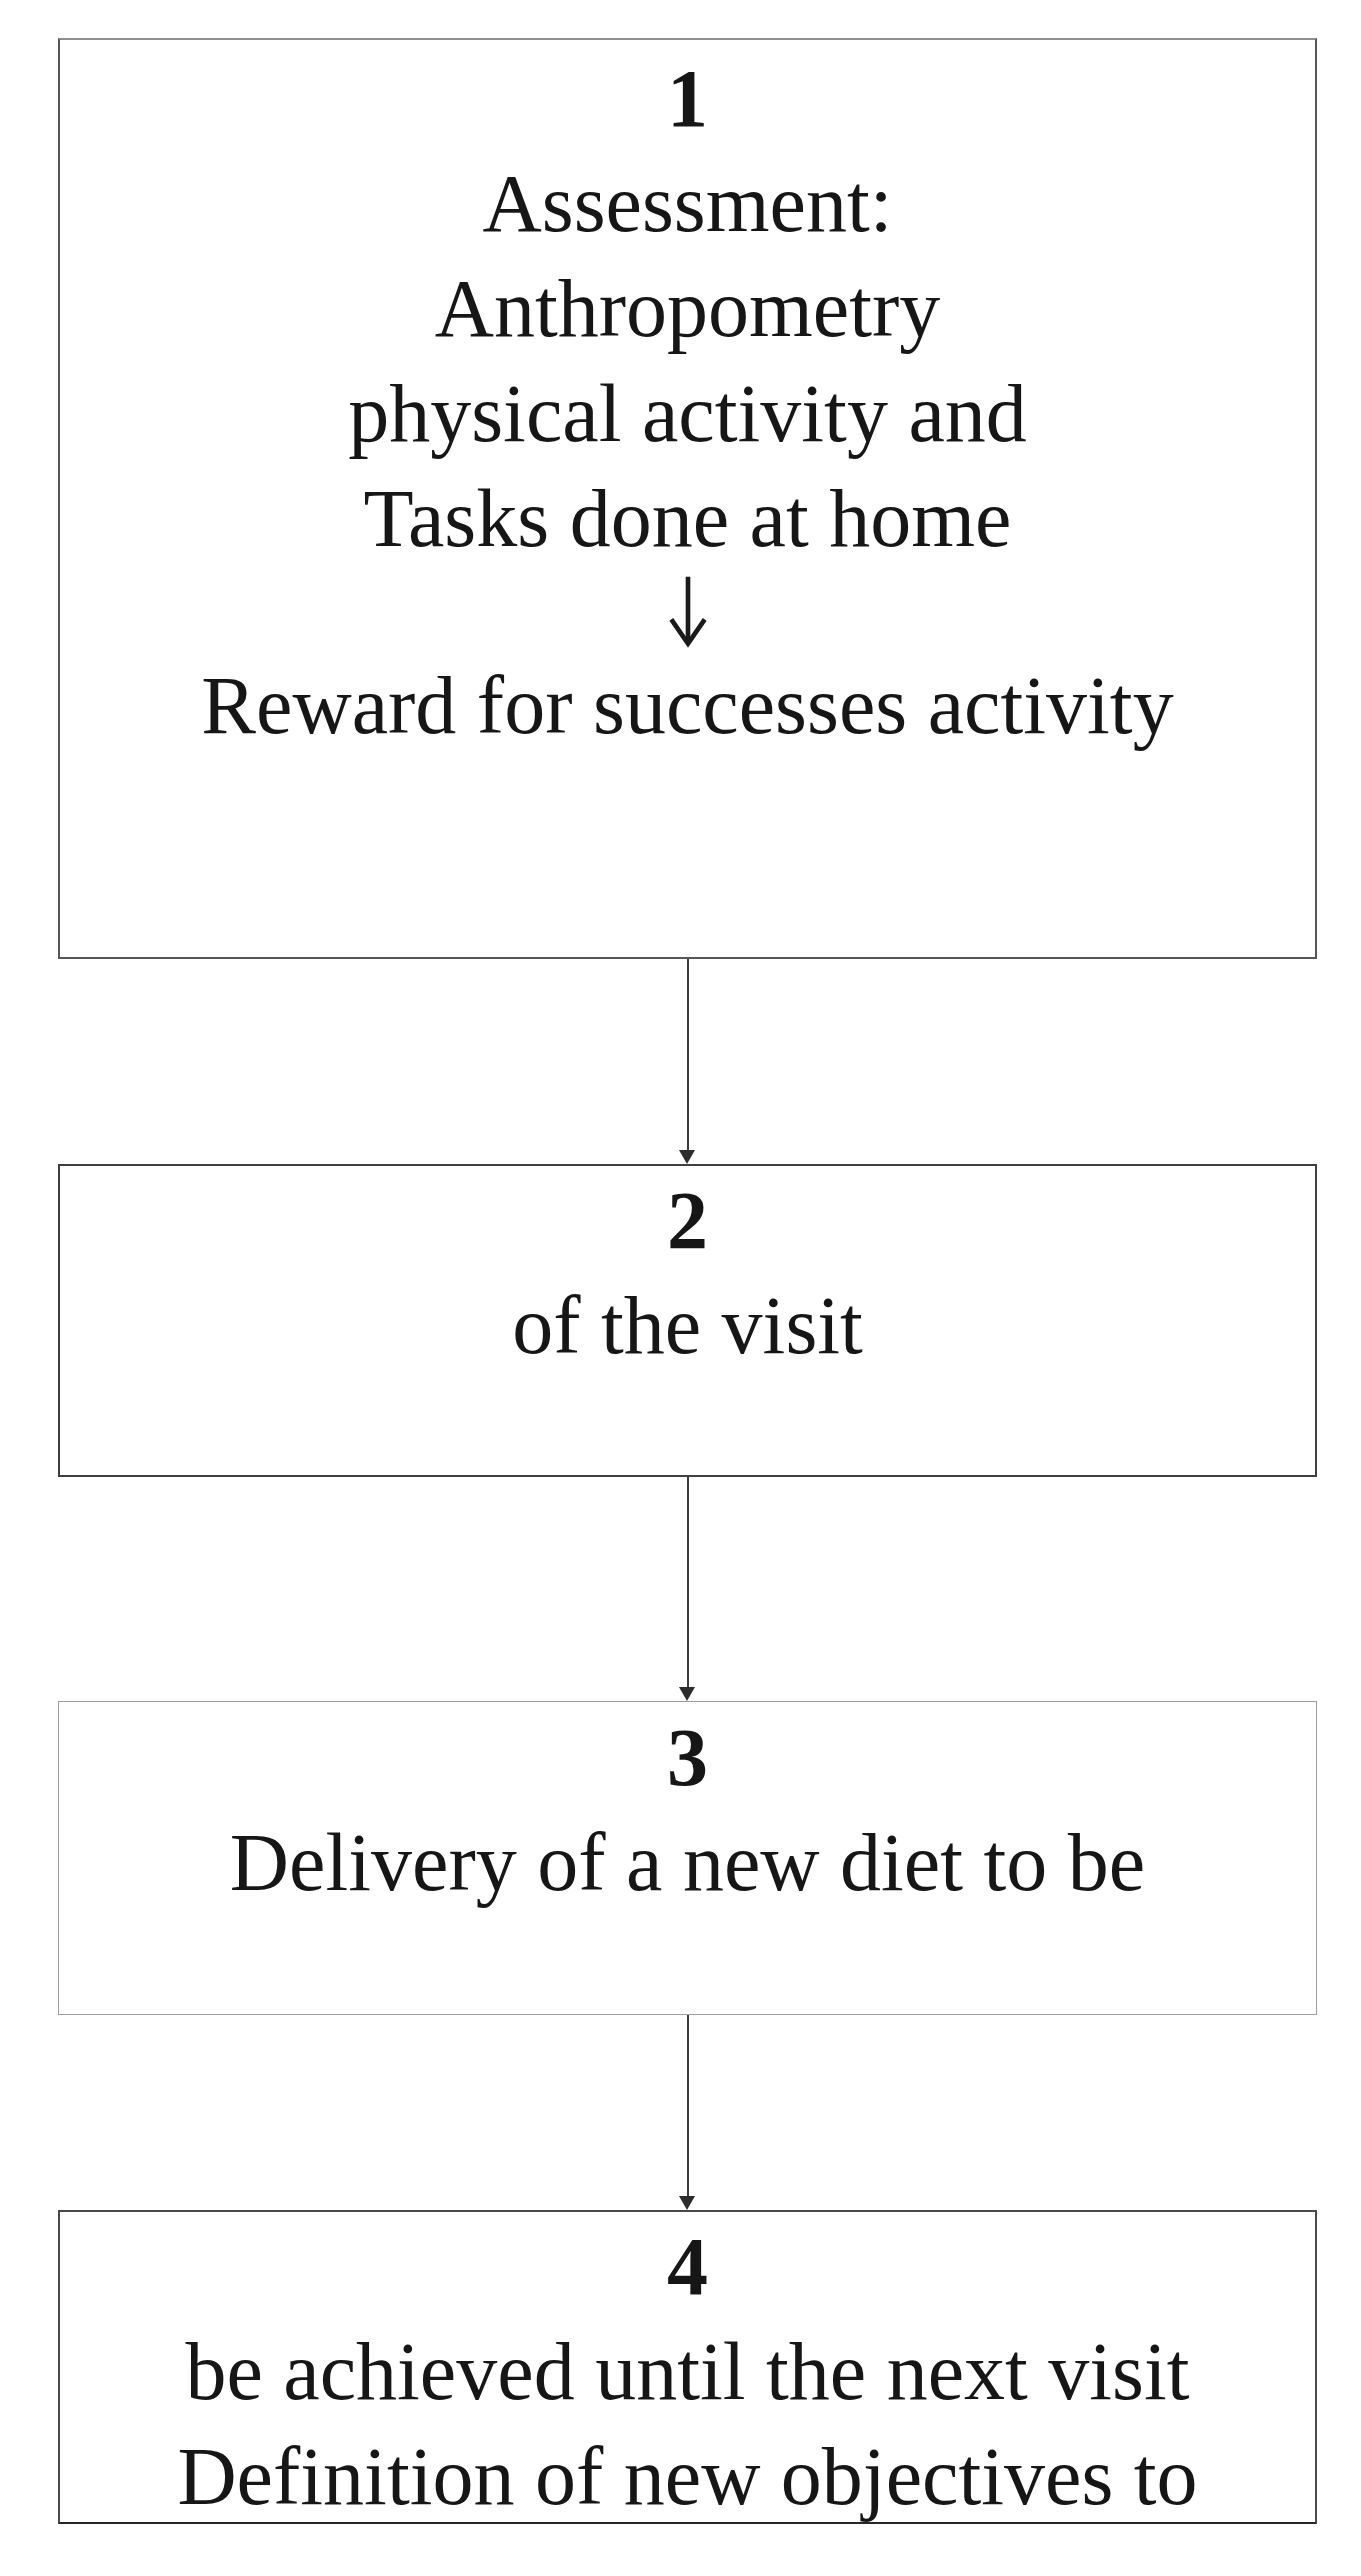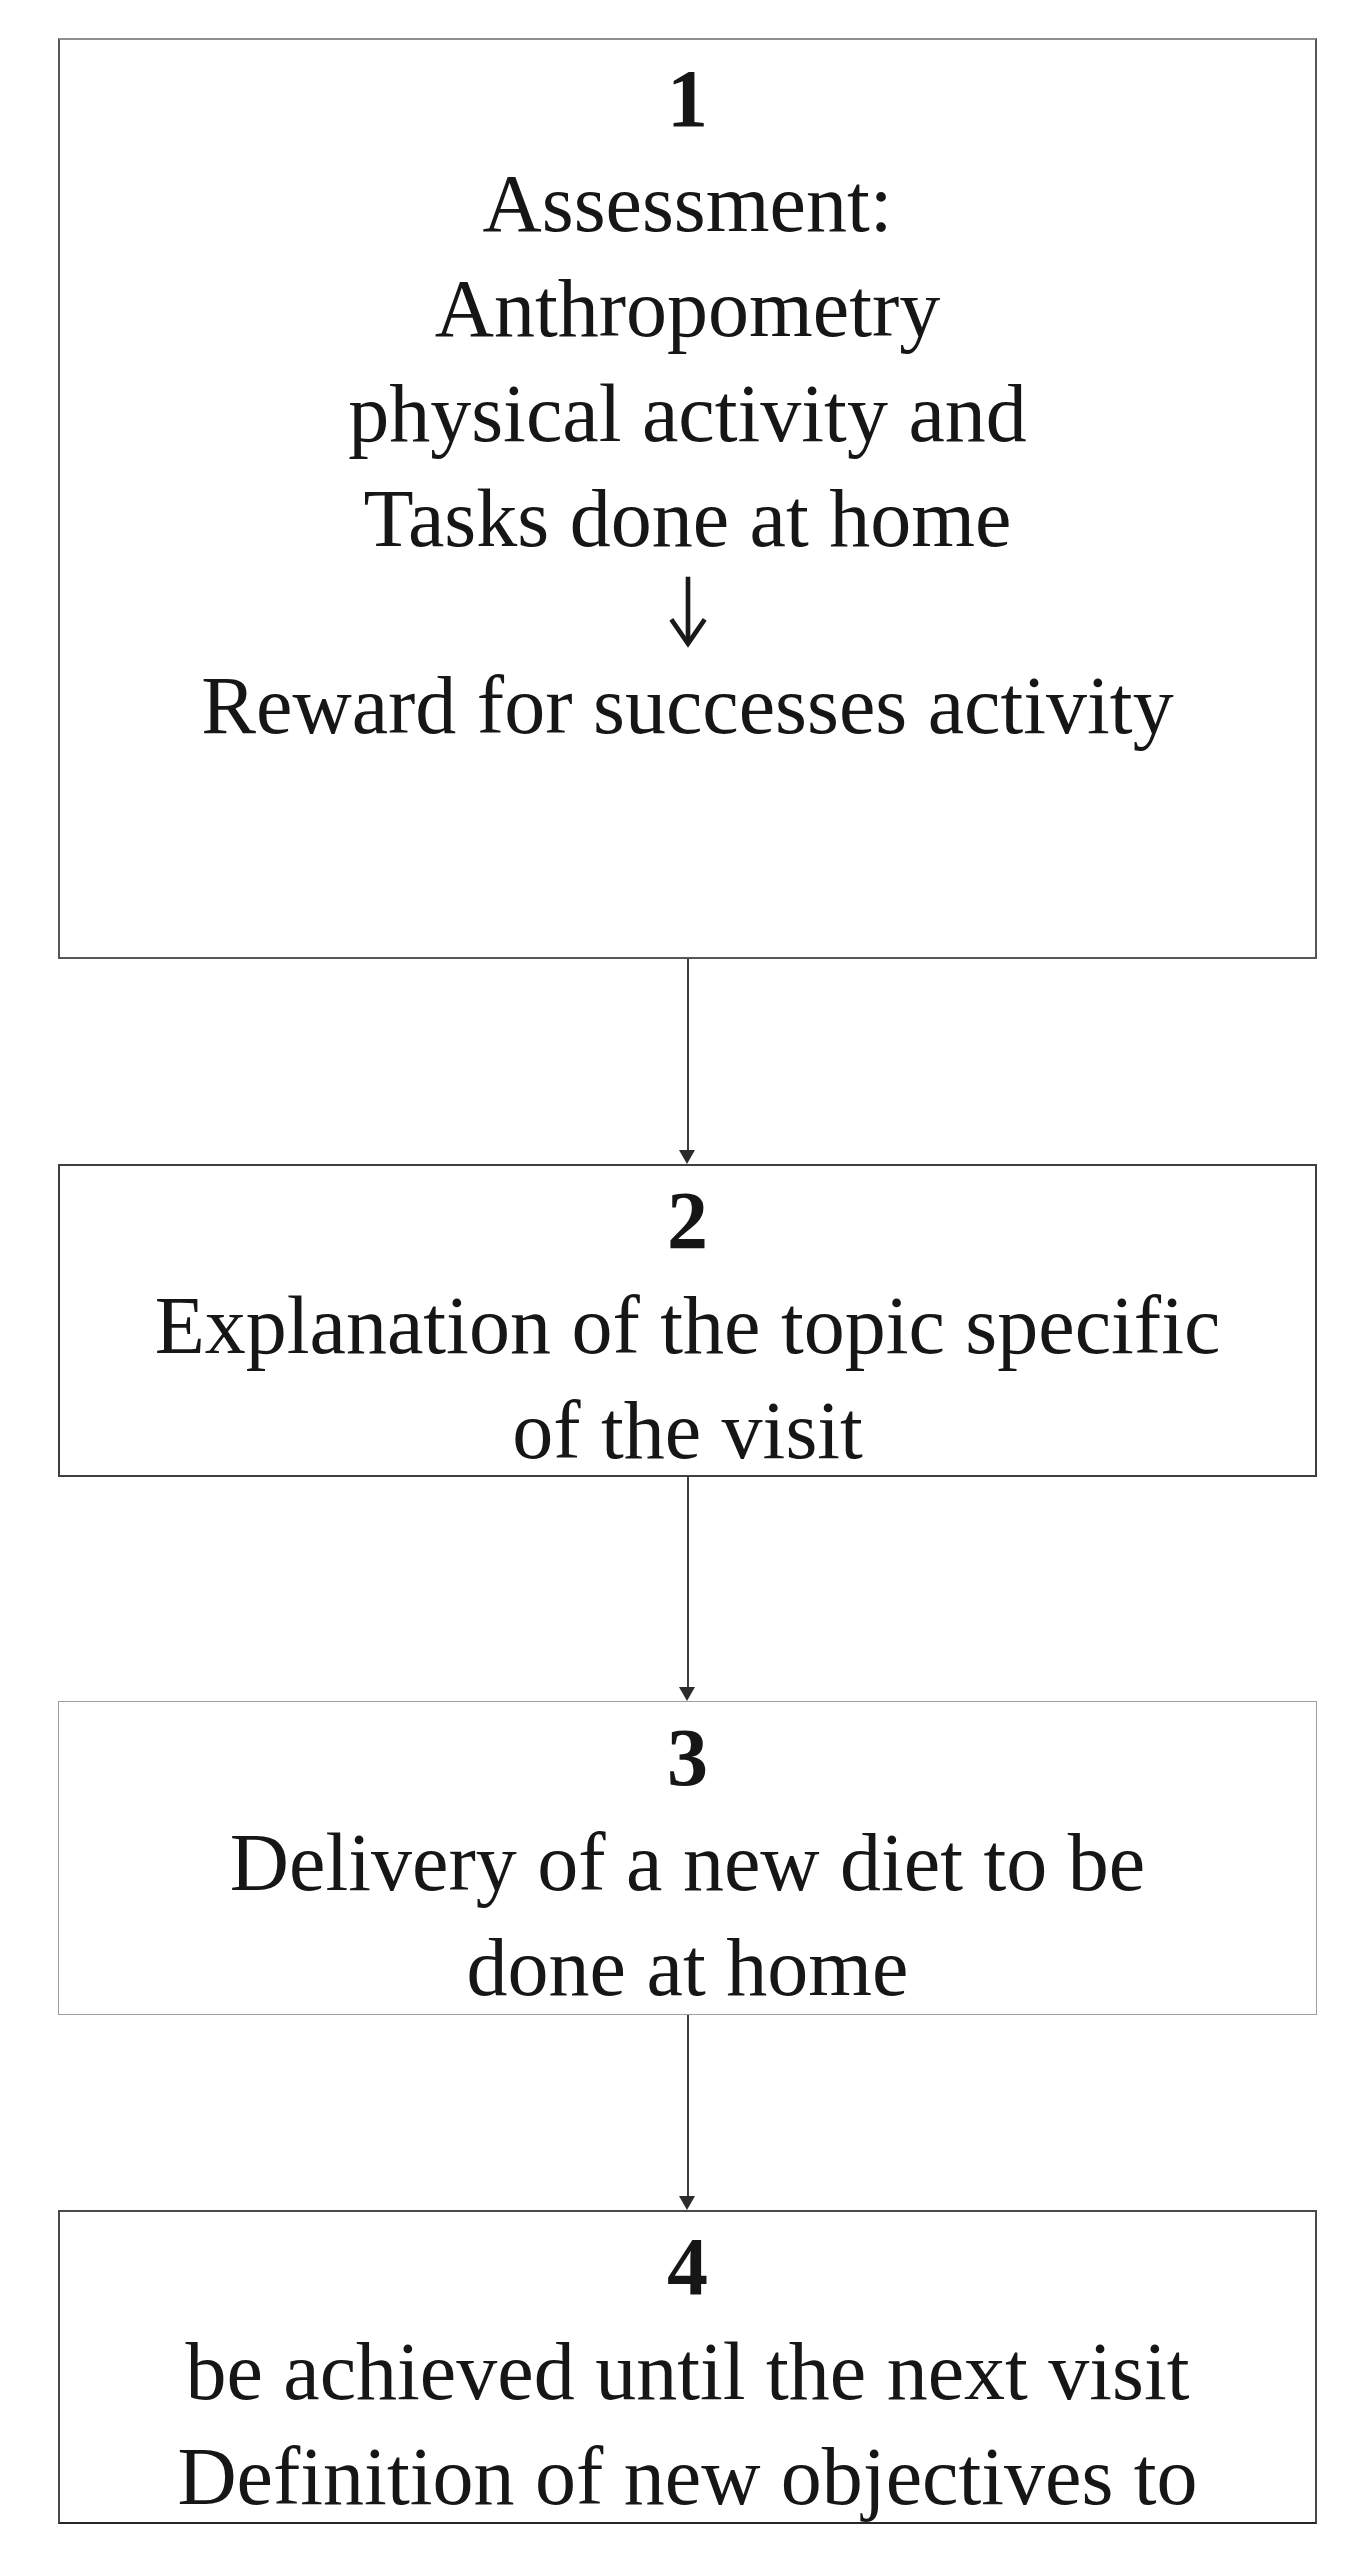--- a/index.html
+++ b/index.html
@@ -104,35 +104,33 @@
 
     <div class="gap g1">
       <div class="connector">
         <div class="stem"></div>
         <div class="head"></div>
       </div>
     </div>
 
     <section class="box box2">
       <div class="line num">2</div>
-      <div class="line">Explanation of the topic specific</div>
       <div class="line">of the visit</div>
     </section>
 
     <div class="gap g2">
       <div class="connector">
         <div class="stem"></div>
         <div class="head"></div>
       </div>
     </div>
 
     <section class="box box3">
       <div class="line num">3</div>
       <div class="line">Delivery of a new diet to be</div>
-      <div class="line">done at home</div>
     </section>
 
     <div class="gap g3">
       <div class="connector">
         <div class="stem"></div>
         <div class="head"></div>
       </div>
     </div>
 
     <section class="box box4">

